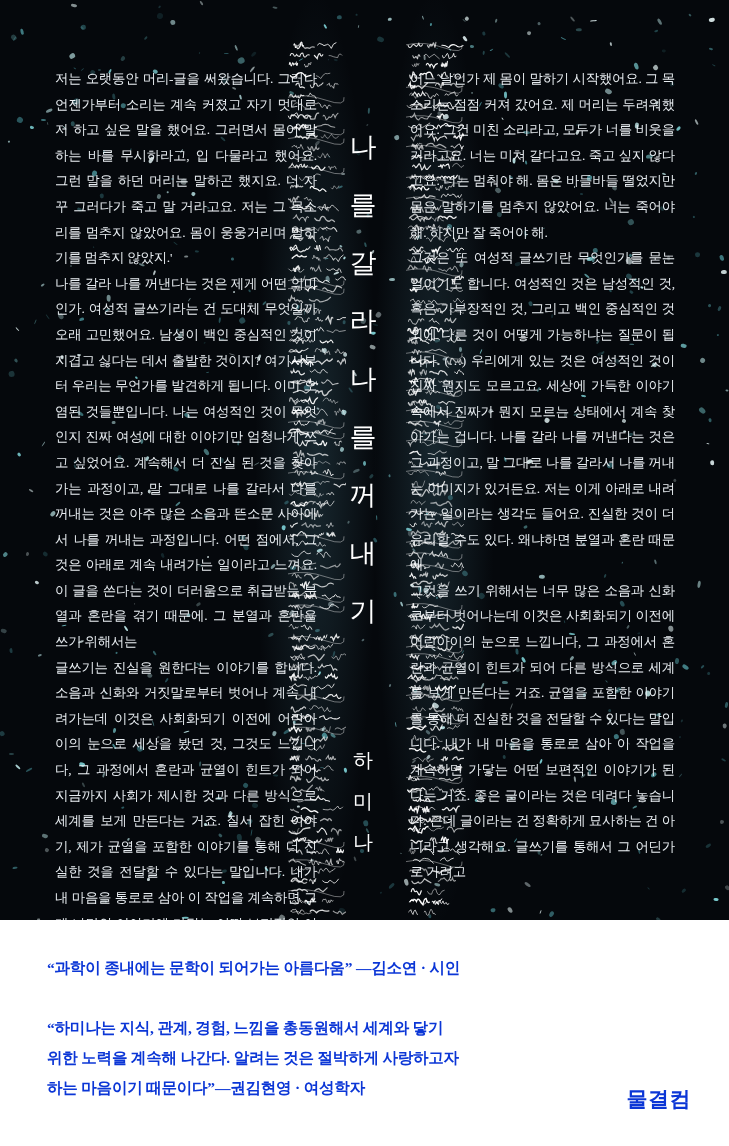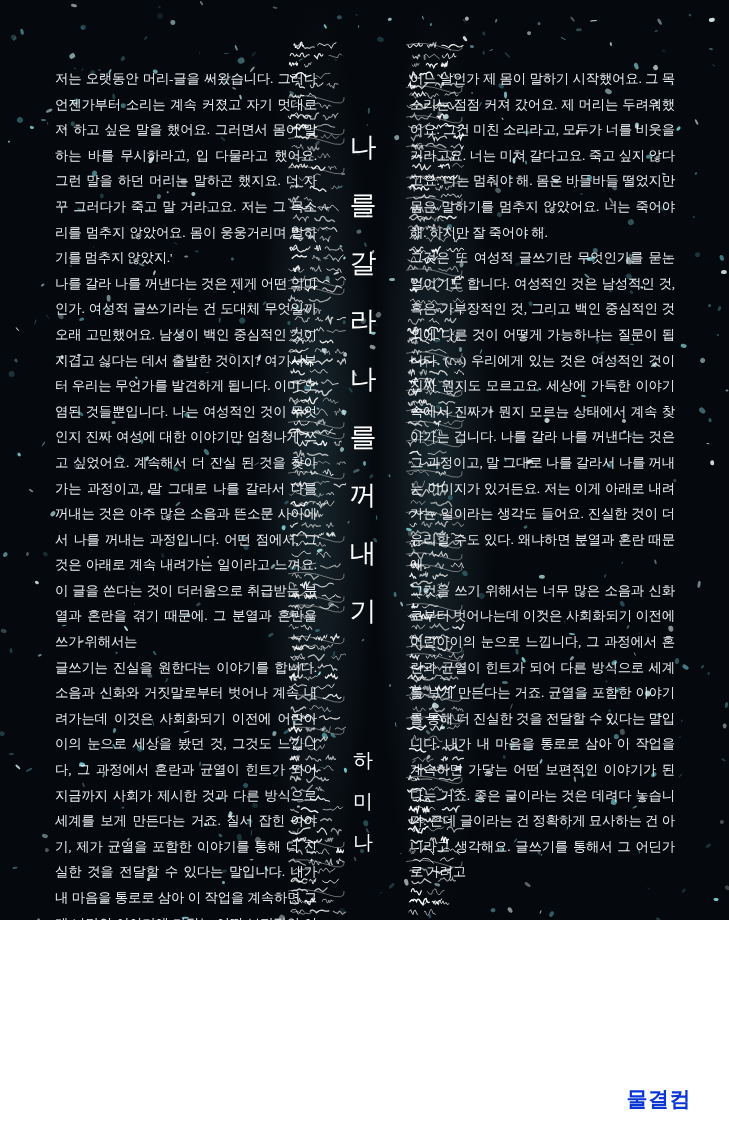--- a/index.html
+++ b/index.html
@@ -1256,16 +1256,23 @@
     <div class="vtitle">
       <span id="title-vertical-slot"><span style="display:block">나</span><span style="display:block">를</span><span style="display:block">갈</span><span style="display:block">라</span><span style="display:block">나</span><span style="display:block">를</span><span style="display:block">꺼</span><span style="display:block">내</span><span style="display:block">기</span></span>
     </div>
 
     <div class="vauthor">
       <span id="author-vertical-slot"><span style="display:block">하</span><span style="display:block">미</span><span style="display:block">나</span></span>
     </div>
   </div>
 
   <div class="blurbs">
+    <div class="blurb blurb-1">
+      <span>“과학이 종내에는 문학이 되어가는 아름다움”</span>
+      <span>—김소연 · 시인</span>
+    </div>
+    <div class="blurb blurb-2">
+      <span id="blurb2-quote">“하미나는 지식, 관계, 경험, 느낌을 총동원해서 세계와 닿기<br>위한 노력을 계속해 나간다. 알려는 것은 절박하게 사랑하고자<br>하는 마음이기 때문이다”</span><span>—권김현영 · 여성학자</span>
+    </div>
     <div class="publisher">물결컴</div>
   </div>
 
 </div>
 
 </body></html>

